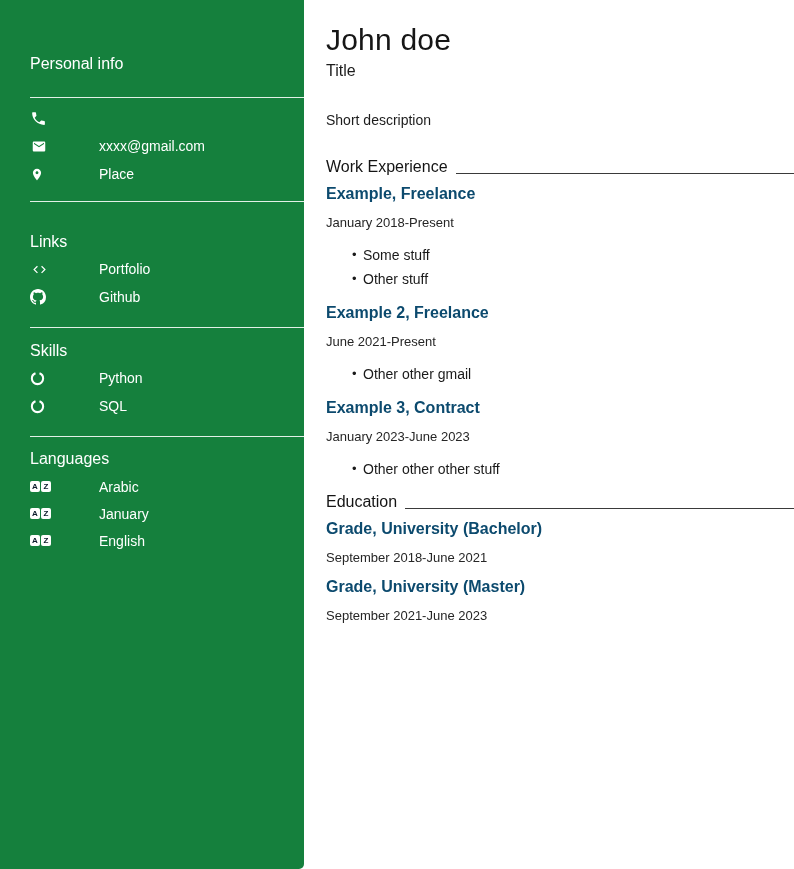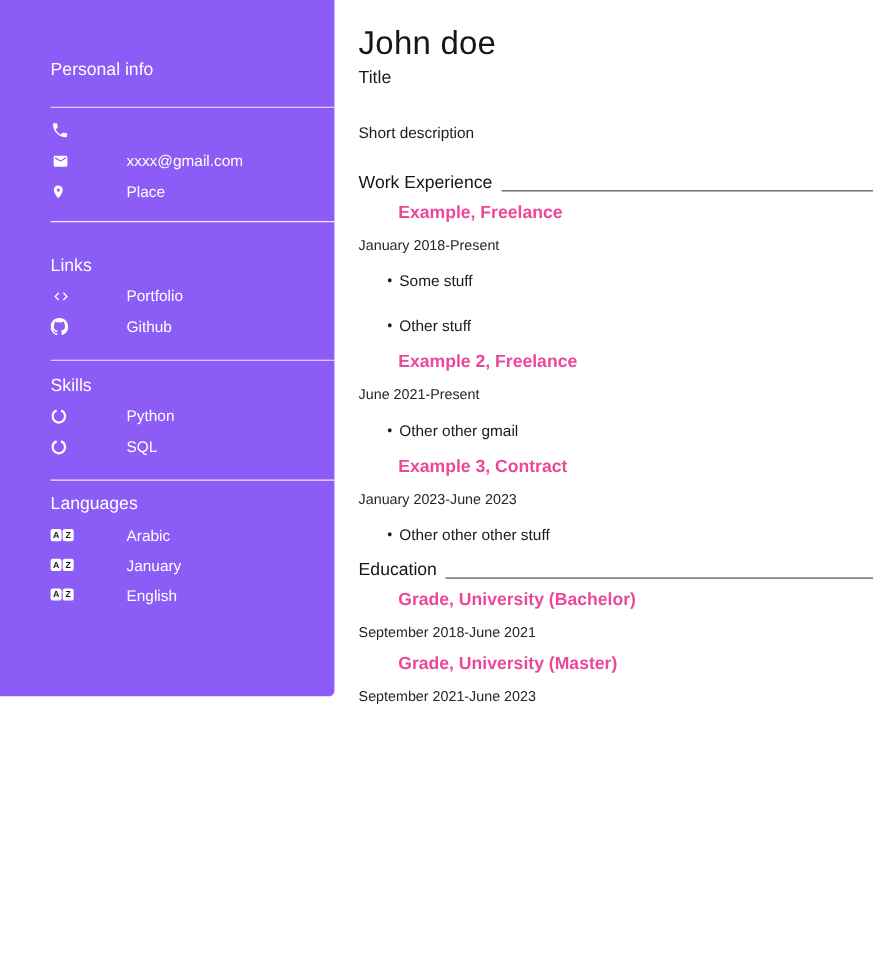--- a/index.html
+++ b/index.html
@@ -9,26 +9,25 @@
     background: #ffffff;
     color: #161616;
     position: relative;
     overflow: hidden;
   }
 
   
   .sidebar {
     position: absolute;
     left: 0; top: 0;
-    width: 304px; height: 633px;
-    background: #8b5cf6;
+    width: 304px; height: 869px;
+    background: #15803d;
     color: #ffffff;
     border-radius: 0 0 5px 0;
     padding-top: 54px;
-    padding-left: 16px;
   }
   .side-heading {
     font-size: 16px;
     font-weight: 400;
     line-height: 20px;
     margin-left: 30px;
     color: #ffffff;
   }
   .side-hr {
     border: none;
@@ -121,42 +120,41 @@
     margin-bottom: 3px;
   }
   .entry { margin-top: 15px; }
   .entry.first { margin-top: 7px; }
   .edu-entry { margin-top: 11px; }
   .edu-entry.first { margin-top: 7px; }
   .entry-title {
     font-size: 16px;
     font-weight: 700;
     line-height: 20px;
-    color: #ec4899;
-    margin-left: 36px;
+    color: #0c4a6e;
   }
   .entry-dates {
     font-size: 13px;
     line-height: 17px;
     margin-top: 10px;
     color: #262626;
   }
   .bullets {
     list-style: none;
     margin-top: 15px;
     padding-left: 26px;
     font-size: 14px;
   }
   .bullets li {
     position: relative;
     padding-left: 11px;
     line-height: 18px;
     color: #1a1a1a;
   }
-  .bullets li + li { margin-top: 23px; }
+  .bullets li + li { margin-top: 6px; }
   .bullets li::before {
     content: "\2022";
     position: absolute;
     left: 0;
     top: 0;
     font-size: 13px;
   }
 </style>
 </head>
 <body>

